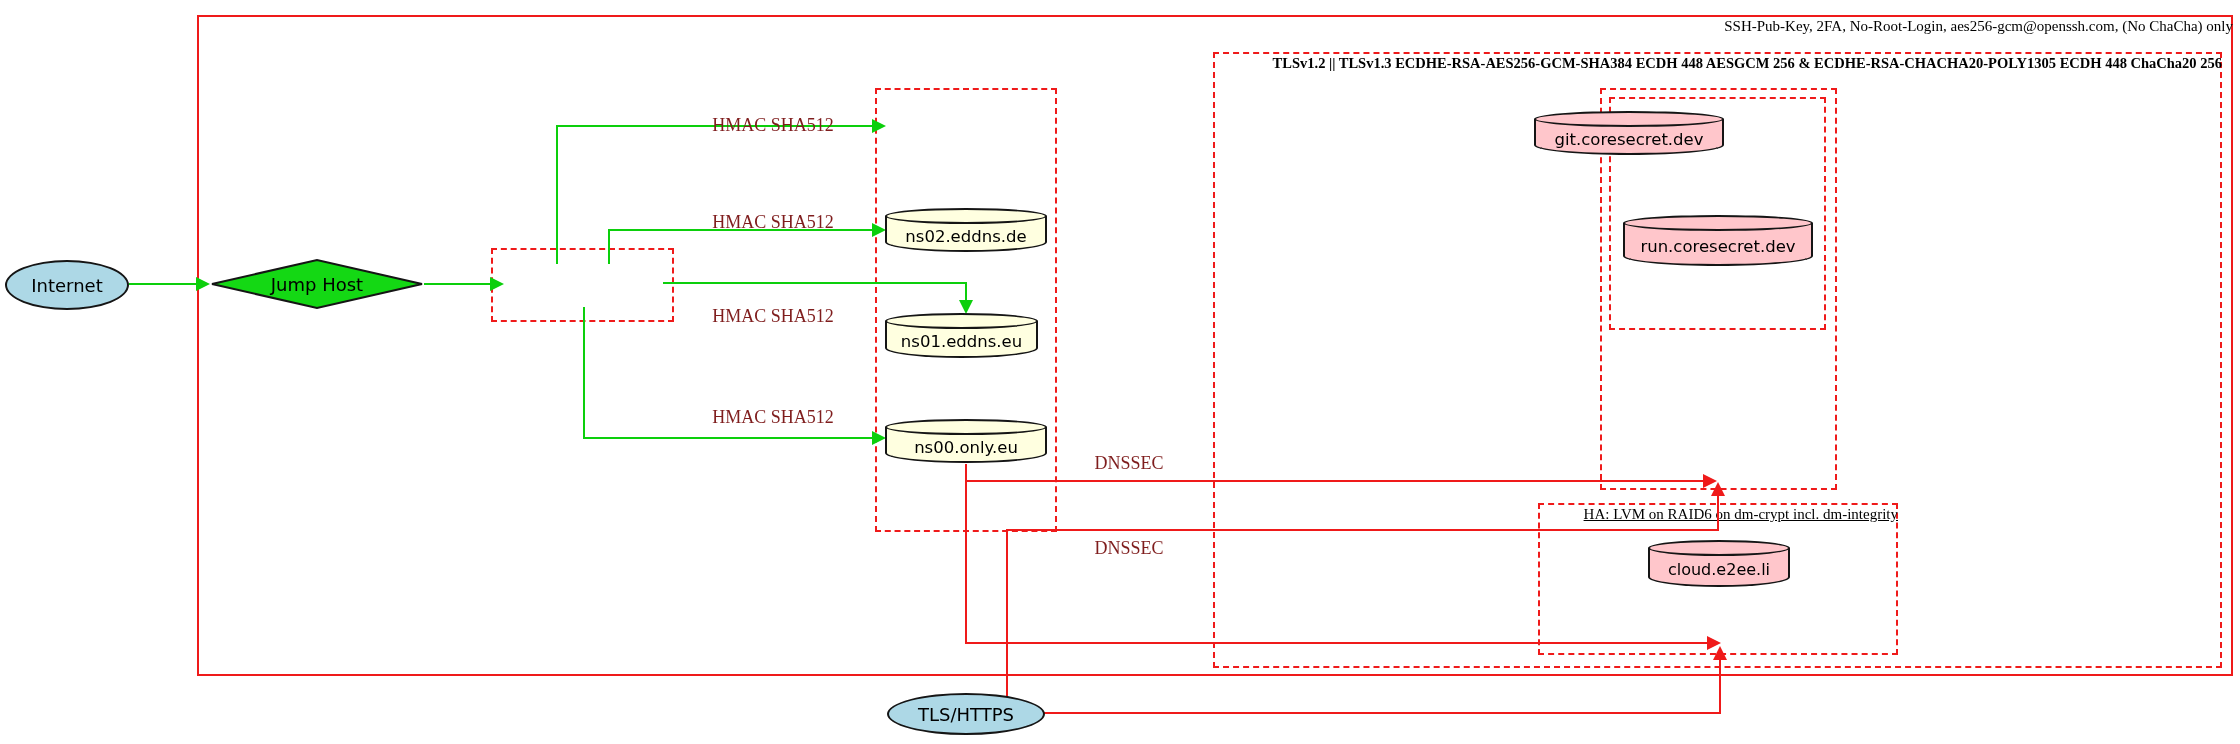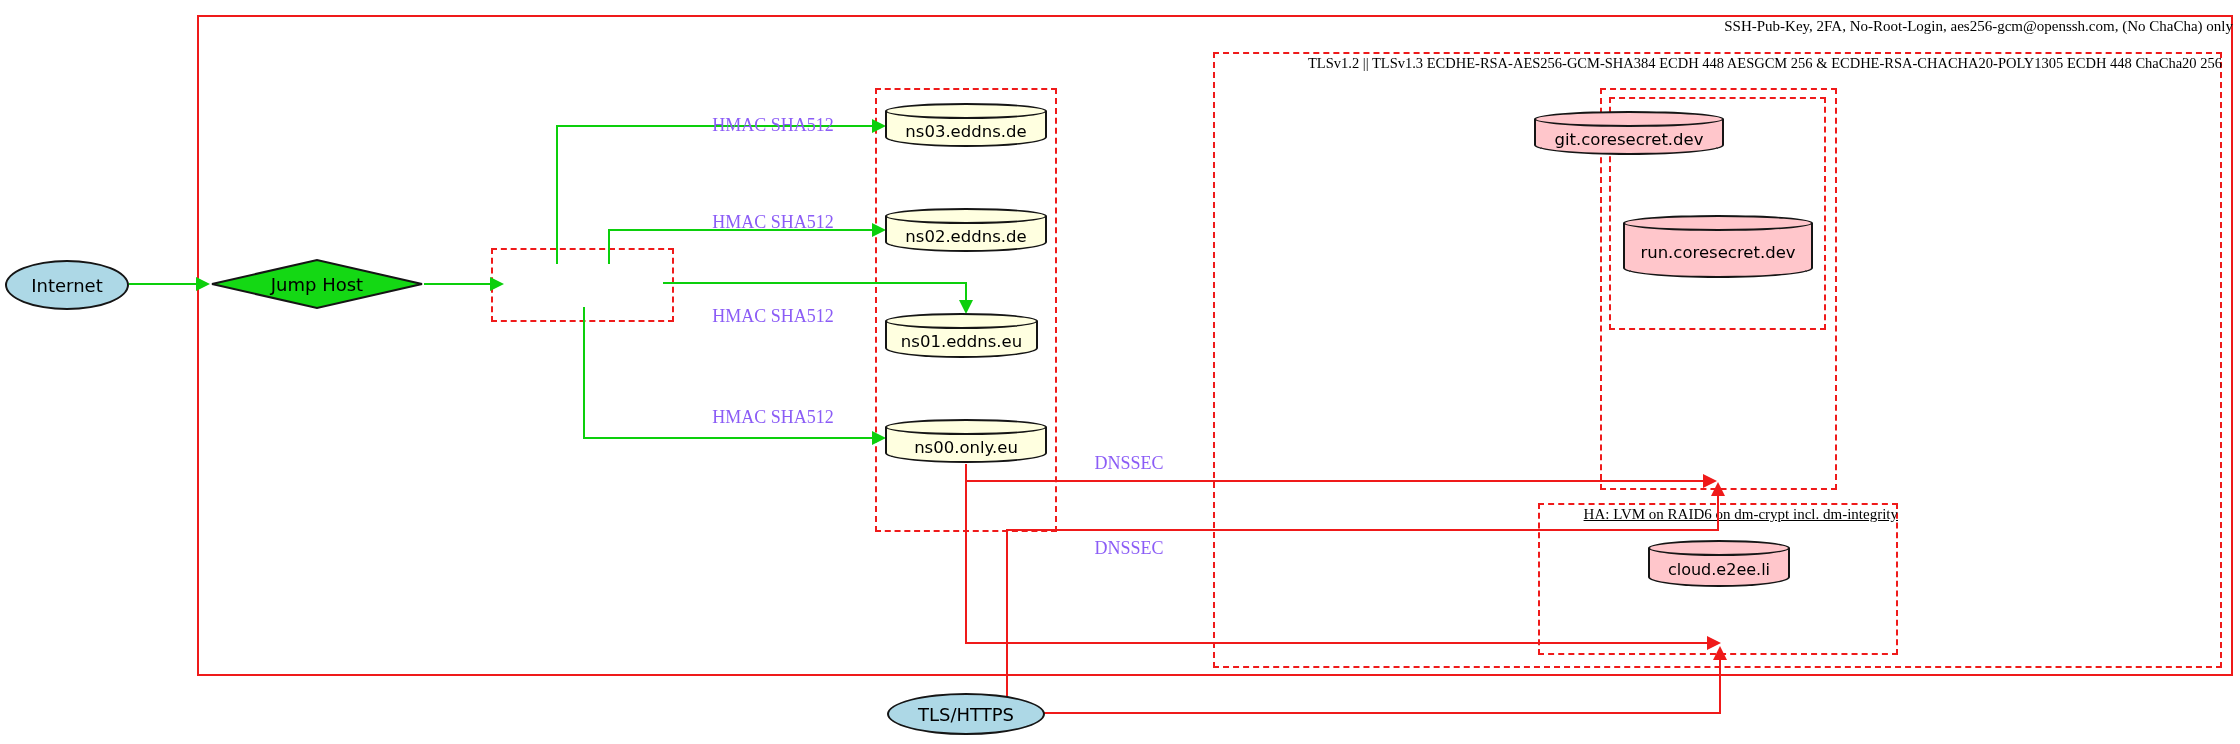--- a/index.html
+++ b/index.html
@@ -7,37 +7,37 @@
           font-family:"DejaVu Sans",sans-serif;}
 
   
   .box{position:absolute;box-sizing:border-box;}
   .box.solid{border:2px solid #ef1a1a;}
   .box.dashed{border:2px dashed #ef1a1a;}
 
   .clabel{position:absolute;text-align:right;color:#000;
           font-family:"Liberation Serif",serif;white-space:nowrap;}
   .clabel.ssh{font-size:15px;}
-  .clabel.tls{font-size:14.5px;}
+  .clabel.tls{font-size:14.5px;font-weight:bold;}
   .clabel.ha{font-size:15px;text-decoration:underline;}
 
   
   .seg{position:absolute;}
   .seg.green{background:#0ccf0c;}
   .seg.red{background:#ef1a1a;}
 
   
   .arr{position:absolute;width:0;height:0;}
   .arr.r.green{border-top:7px solid transparent;border-bottom:7px solid transparent;border-left:14px solid #0ccf0c;}
   .arr.d.green{border-left:7px solid transparent;border-right:7px solid transparent;border-top:14px solid #0ccf0c;}
   .arr.r.red{border-top:7px solid transparent;border-bottom:7px solid transparent;border-left:14px solid #ef1a1a;}
   .arr.u.red{border-left:7px solid transparent;border-right:7px solid transparent;border-bottom:14px solid #ef1a1a;}
 
   
-  .elabel{position:absolute;font-family:"Liberation Serif",serif;font-size:18px;color:#8b5cf6;
+  .elabel{position:absolute;font-family:"Liberation Serif",serif;font-size:18px;color:#7f1d1d;
           text-align:center;white-space:nowrap;}
 
   
   .enode{position:absolute;border:2px solid #151515;border-radius:50%;background:#add8e6;
          display:flex;align-items:center;justify-content:center;font-size:18px;color:#000;box-sizing:border-box;}
 
   
   .cyl{position:absolute;}
   .cyl .top{position:absolute;left:0;top:0;width:100%;height:16px;border:2px solid #151515;
             border-radius:50%;box-sizing:border-box;background:var(--fill);z-index:2;}
@@ -118,25 +118,20 @@
   <div class="enode" style="left:5px;top:260px;width:124px;height:50px">
     <span>Internet</span>
   </div>
 
   <svg class="dsvg" style="left:210px;top:258px" width="214" height="52">
     <polygon points="2,26 107,2 212,26 107,50" fill="#14d814" stroke="#151515" stroke-width="2"></polygon>
     <text x="107" y="33" text-anchor="middle" fill="#000">Jump Host</text>
   </svg>
 
 
-  <div class="cyl yellow" style="left:885px;top:103px;width:162px;height:44px">
-    <div class="body"></div>
-    <div class="top"></div>
-    <div class="lbl">ns03.eddns.de</div>
-  </div>
   <div class="cyl yellow" style="left:885px;top:208px;width:162px;height:44px">
     <div class="body"></div>
     <div class="top"></div>
     <div class="lbl">ns02.eddns.de</div>
   </div>
   <div class="cyl yellow" style="left:885px;top:313px;width:153px;height:45px">
     <div class="body"></div>
     <div class="top"></div>
     <div class="lbl">ns01.eddns.eu</div>
   </div>
@@ -144,21 +139,21 @@
     <div class="body"></div>
     <div class="top"></div>
     <div class="lbl">ns00.only.eu</div>
   </div>
 
   <div class="cyl pink" style="left:1534px;top:111px;width:190px;height:44px">
     <div class="body"></div>
     <div class="top"></div>
     <div class="lbl">git.coresecret.dev</div>
   </div>
-  <div class="cyl pink" style="left:1623px;top:215px;width:190px;height:63px">
+  <div class="cyl pink" style="left:1623px;top:215px;width:190px;height:51px">
     <div class="body"></div>
     <div class="top"></div>
     <div class="lbl">run.coresecret.dev</div>
   </div>
   <div class="cyl pink" style="left:1648px;top:540px;width:142px;height:47px">
     <div class="body"></div>
     <div class="top"></div>
     <div class="lbl" style="font-size:16px">cloud.e2ee.li</div>
   </div>
 

